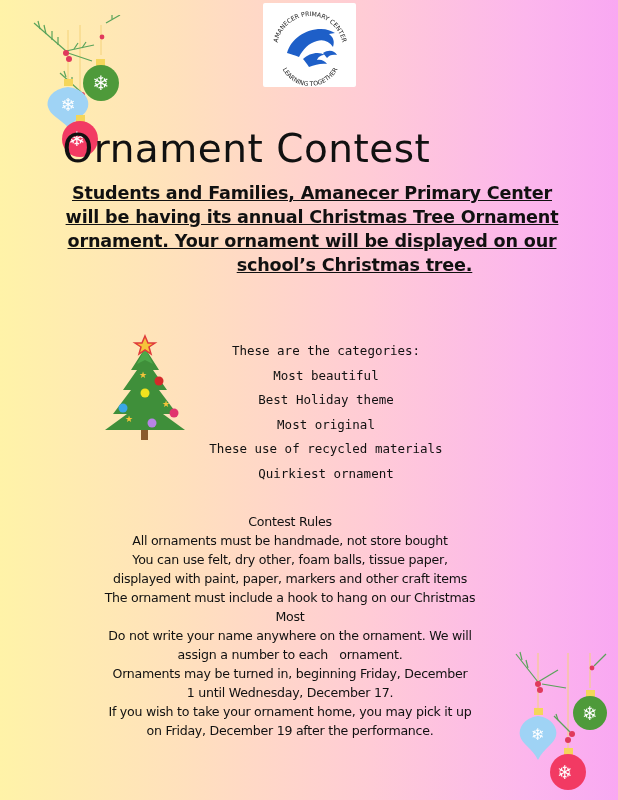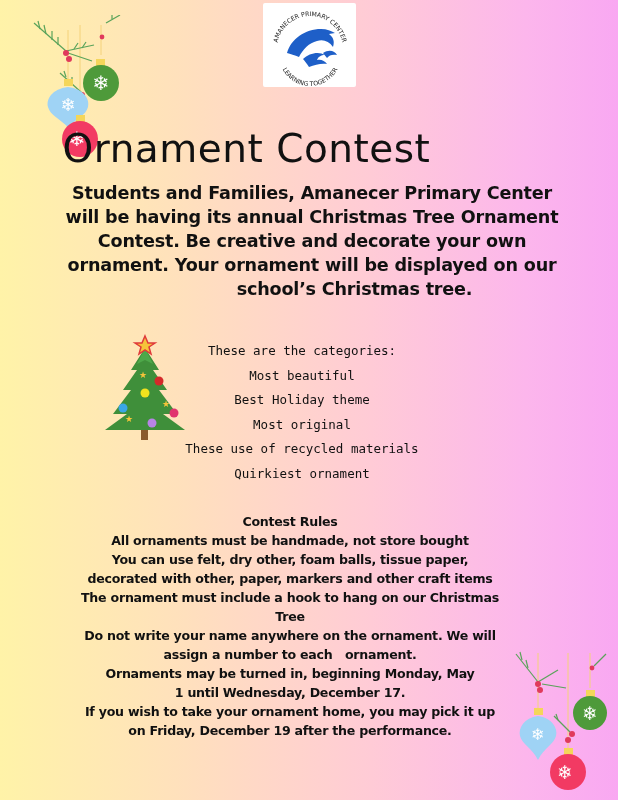--- a/index.html
+++ b/index.html
@@ -14,29 +14,29 @@
     border-radius:2px;
   }
   .title {
     left:0; width:493px; top:126px; text-align:center;
     font-family: "DejaVu Sans", sans-serif; font-size:39px; letter-spacing:0.5px; font-weight:400;
   }
   .intro {
     left:62px; width:500px; top:181px; text-align:center;
     font-family: "DejaVu Sans", sans-serif; font-weight:bold; font-size:17.6px; line-height:24px; letter-spacing:-0.2px;
   }
-  .intro span { display:block; white-space:nowrap; }
+  .intro span { display:block; white-space:nowrap;text-decoration:underline; }
   .cats {
-    left:172px; width:260px; top:339px; text-align:center;
+    left:196px; width:260px; top:339px; text-align:center;
     font-family: "DejaVu Sans Mono", monospace; font-size:12.5px; line-height:24.5px;
   }
   .cats div { white-space:nowrap; }
   .rules {
     left:40px; width:500px; top:512px; text-align:center;
-    font-family: "DejaVu Sans", sans-serif; font-weight:bold; font-size:12.6px; line-height:19px; letter-spacing:-0.25px;
+    font-family: "DejaVu Sans", sans-serif; font-weight:normal; font-size:12.6px; line-height:19px; letter-spacing:-0.25px;
   }
   .rules div { white-space:nowrap; }
 </style>
 </head>
 <body>
 
 <div class="abs logo">
   <svg width="93" height="84" viewBox="0 0 93 84">
     <defs>
       <path id="arcTop" d="M14,46 A32,32 0 0 1 80,46"></path>
@@ -93,21 +93,20 @@
     <circle cx="60" cy="124" r="18" fill="#f23a63"></circle>
     <text x="57" y="131" font-size="20" fill="#fff" text-anchor="middle">❄</text>
   </svg>
 </div>
 
 <div class="abs title">Ornament Contest</div>
 
 <div class="abs intro">
   <span>Students and Families, Amanecer Primary Center</span>
   <span>will be having its annual Christmas Tree Ornament</span>
-  <span>Contest. Be creative and decorate your own</span>
   <span>ornament. Your ornament will be displayed on our</span>
   <span style="text-align:center; padding-left:85px;">school’s Christmas tree.</span>
 </div>
 
 <div class="abs" style="left:103px; top:334px;">
   <svg width="85" height="110" viewBox="0 0 85 110">
     <rect x="38" y="88" width="7" height="18" fill="#8a5a2b"></rect>
     <path d="M42,14 L56,36 L50,36 L64,56 L56,56 L74,80 L60,80 L82,96 L2,96 L24,80 L10,80 L28,56 L20,56 L34,36 L28,36 Z" fill="#3f8f3a"></path>
     <path d="M42,14 L50,30 L42,26 L34,30 Z" fill="#4ea84a"></path>
     <polygon points="42,2 45,9 52,9 46,13 48,20 42,16 36,20 38,13 32,9 39,9" fill="#f6c43a" stroke="#e03a3a" stroke-width="1.5"></polygon>
@@ -128,26 +127,26 @@
   <div>Best Holiday theme</div>
   <div>Most original</div>
   <div>These use of recycled materials</div>
   <div>Quirkiest ornament</div>
 </div>
 
 <div class="abs rules">
   <div>Contest Rules</div>
   <div>All ornaments must be handmade, not store bought</div>
   <div>You can use felt, dry other, foam balls, tissue paper,</div>
-  <div>decorated with other, paper, markers and other craft items</div>
+  <div>displayed with paint, paper, markers and other craft items</div>
   <div>The ornament must include a hook to hang on our Christmas</div>
-  <div>Tree</div>
+  <div>Most</div>
   <div>Do not write your name anywhere on the ornament. We will</div>
   <div style="white-space:pre;">assign a number to each   ornament.</div>
-  <div>Ornaments may be turned in, beginning Monday, May</div>
+  <div>Ornaments may be turned in, beginning Friday, December</div>
   <div>1 until Wednesday, December 17.</div>
   <div>If you wish to take your ornament home, you may pick it up</div>
   <div>on Friday, December 19 after the performance.</div>
 </div>
 
 <div class="abs" style="left:510px; top:648px;">
   <svg width="108" height="150" viewBox="0 0 108 150">
     <line x1="28" y1="5" x2="28" y2="60" stroke="#f4d27a" stroke-width="1"></line>
     <line x1="80" y1="5" x2="80" y2="40" stroke="#f4d27a" stroke-width="1"></line>
     <line x1="58" y1="5" x2="58" y2="100" stroke="#f4d27a" stroke-width="1"></line>

